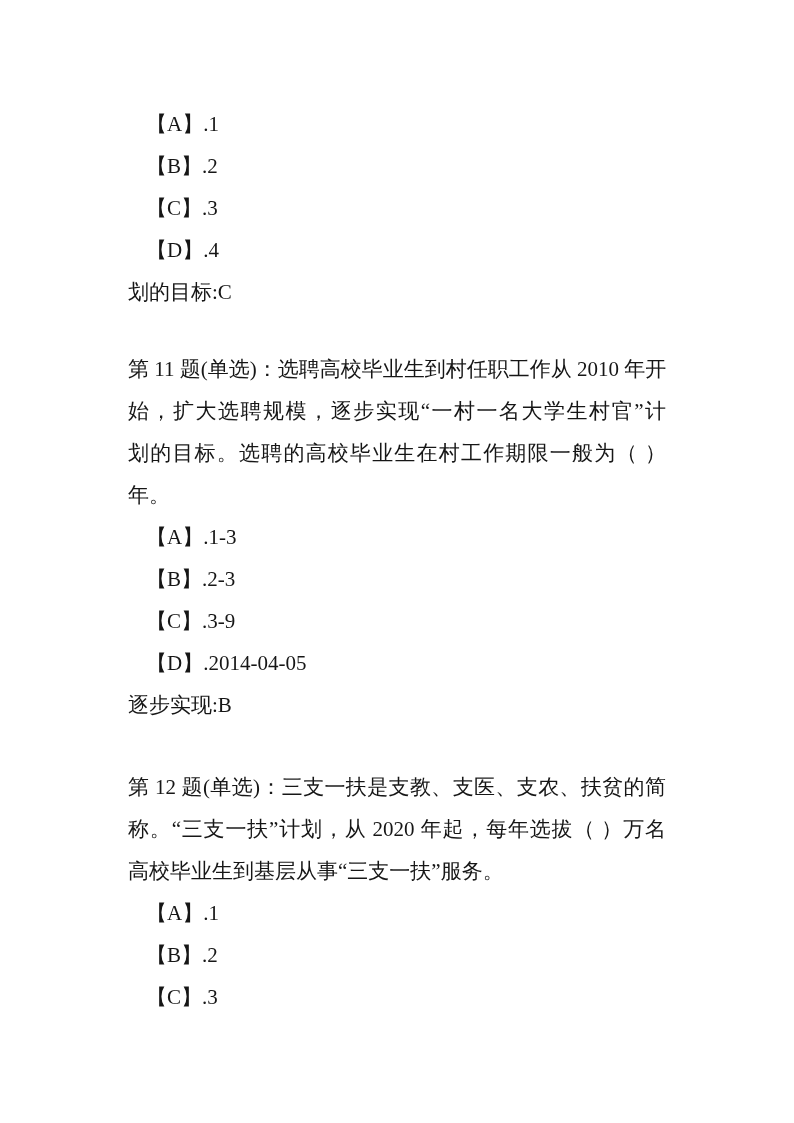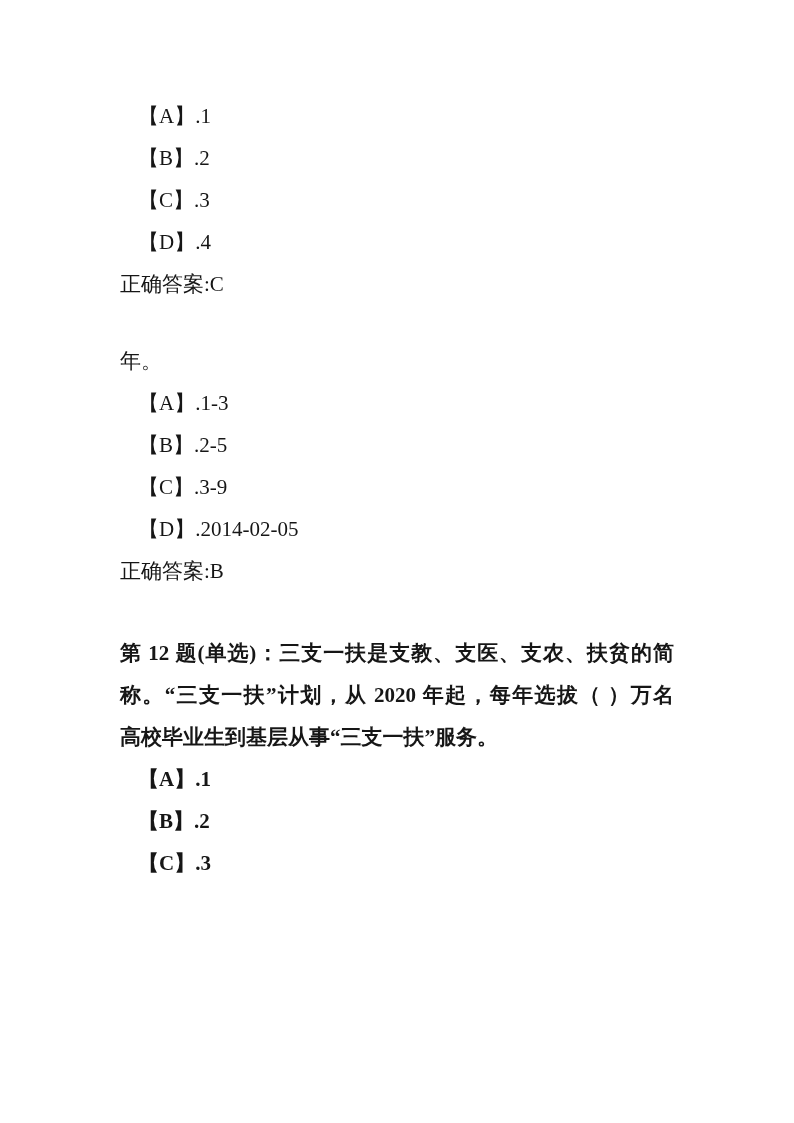--- a/index.html
+++ b/index.html
@@ -12,23 +12,23 @@
     font-family: "Liberation Serif", "DejaVu Serif", serif;
   }
   .content {
     position: absolute;
     left: 120px;
     top: 95px;
     width: 554px;
     font-size: 21px;
     line-height: 42px;
   }
-  .question-block { margin: 0; }
+  .question-block { margin: 8px; }
   .block-q11 { margin-top: 35px; }
-  .block-q12 { margin-top: 40px; font-weight: bold; }
+  .block-q12 { margin-top: 40px; }
   .qline {
     text-align: justify;
     text-align-last: justify;
     white-space: nowrap; 
   }
   .qline.last {
     text-align: left;
     text-align-last: auto;
   }
   .options { padding-left: 18px; }
@@ -42,34 +42,37 @@
 
 <div class="content">
 
   <section class="question-block">
     <div class="options">
       <div class="option-row"><span class="key">【A】</span><span class="value">.1</span></div>
       <div class="option-row"><span class="key">【B】</span><span class="value">.2</span></div>
       <div class="option-row"><span class="key">【C】</span><span class="value">.3</span></div>
       <div class="option-row"><span class="key">【D】</span><span class="value">.4</span></div>
     </div>
-    <div class="answer-line">正确答案:C</div>
+    <div class="answer-line">划的目标:C</div>
   </section>
 
   <section class="question-block block-q11">
     <div class="question-text">
+      <div class="qline">第 11 题(单选)：选聘高校毕业生到村任职工作从 2010 年开</div>
+      <div class="qline">始，扩大选聘规模，逐步实现“一村一名大学生村官”计</div>
+      <div class="qline">划的目标。选聘的高校毕业生在村工作期限一般为（ ）</div>
       <div class="qline last">年。</div>
     </div>
     <div class="options">
       <div class="option-row"><span class="key">【A】</span><span class="value">.1-3</span></div>
-      <div class="option-row"><span class="key">【B】</span><span class="value">.2-5</span></div>
+      <div class="option-row"><span class="key">【B】</span><span class="value">.2-3</span></div>
       <div class="option-row"><span class="key">【C】</span><span class="value">.3-9</span></div>
-      <div class="option-row"><span class="key">【D】</span><span class="value">.2014-02-05</span></div>
+      <div class="option-row"><span class="key">【D】</span><span class="value">.2014-04-05</span></div>
     </div>
-    <div class="answer-line">正确答案:B</div>
+    <div class="answer-line">逐步实现:B</div>
   </section>
 
   <section class="question-block block-q12">
     <div class="question-text">
       <div class="qline">第 12 题(单选)：三支一扶是支教、支医、支农、扶贫的简</div>
       <div class="qline">称。“三支一扶”计划，从 2020 年起，每年选拔（ ）万名</div>
       <div class="qline last">高校毕业生到基层从事“三支一扶”服务。</div>
     </div>
     <div class="options">
       <div class="option-row"><span class="key">【A】</span><span class="value">.1</span></div>

